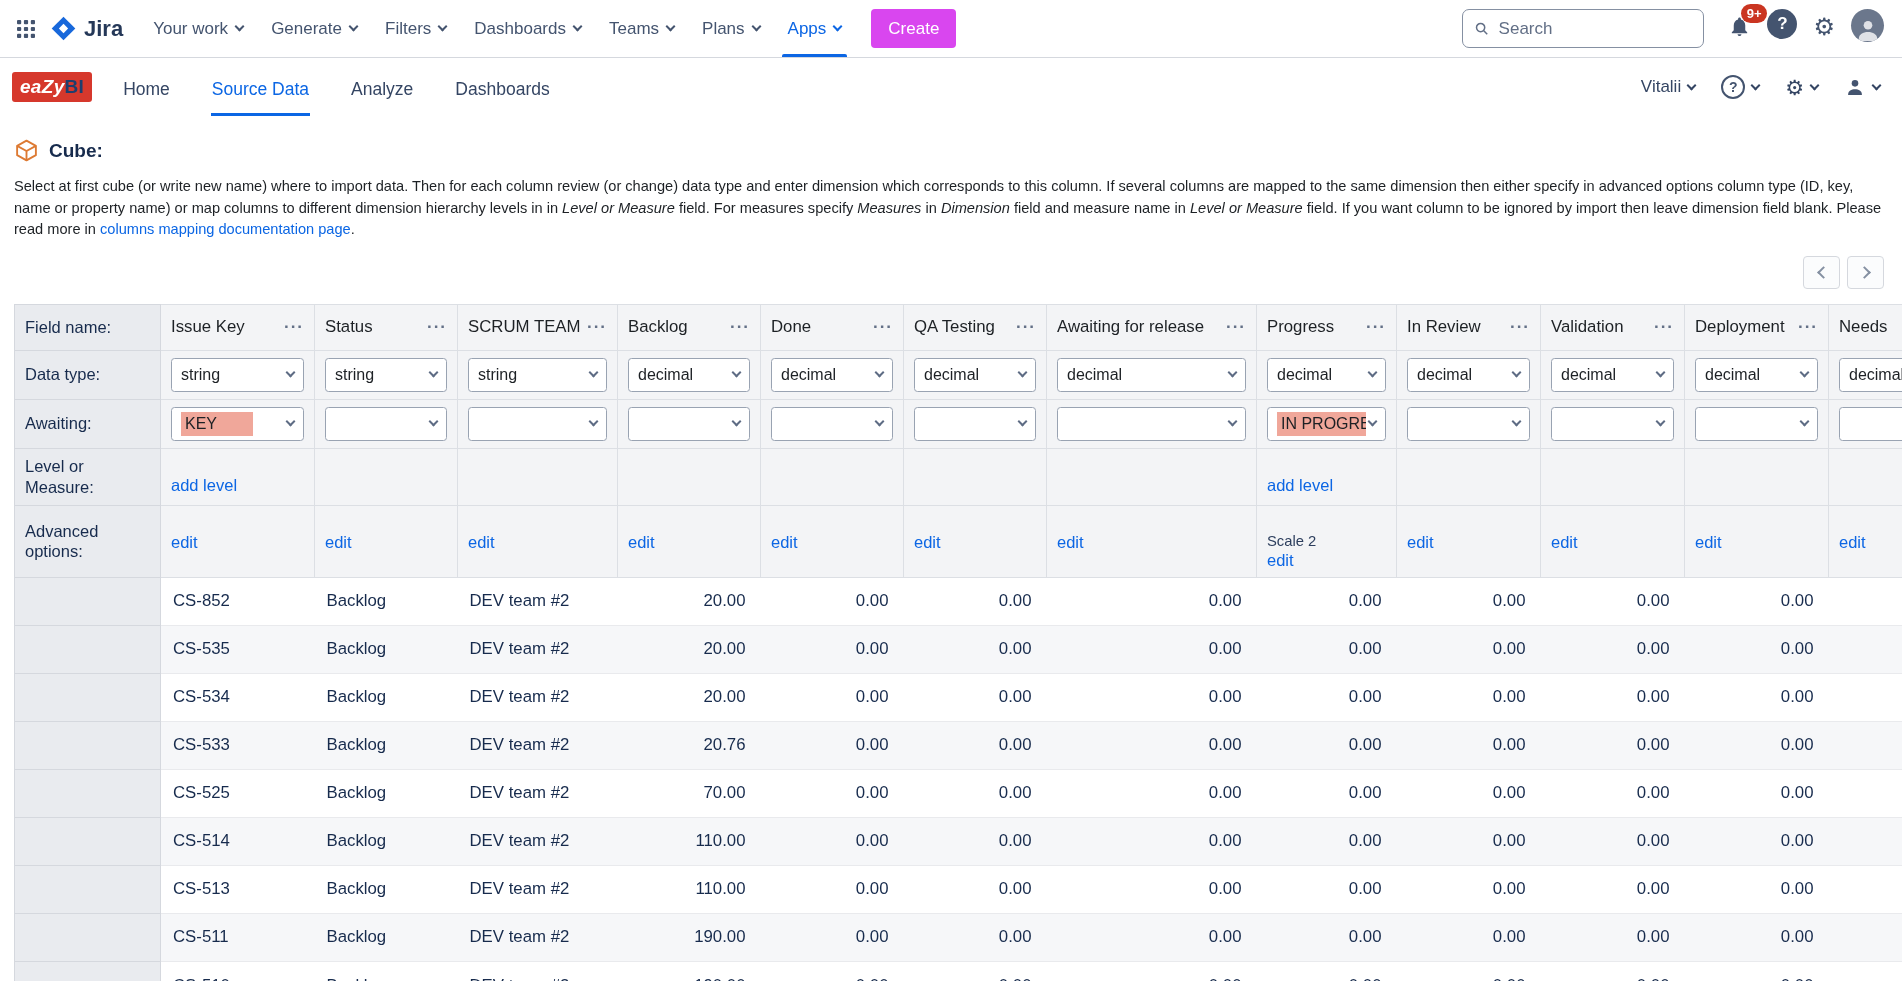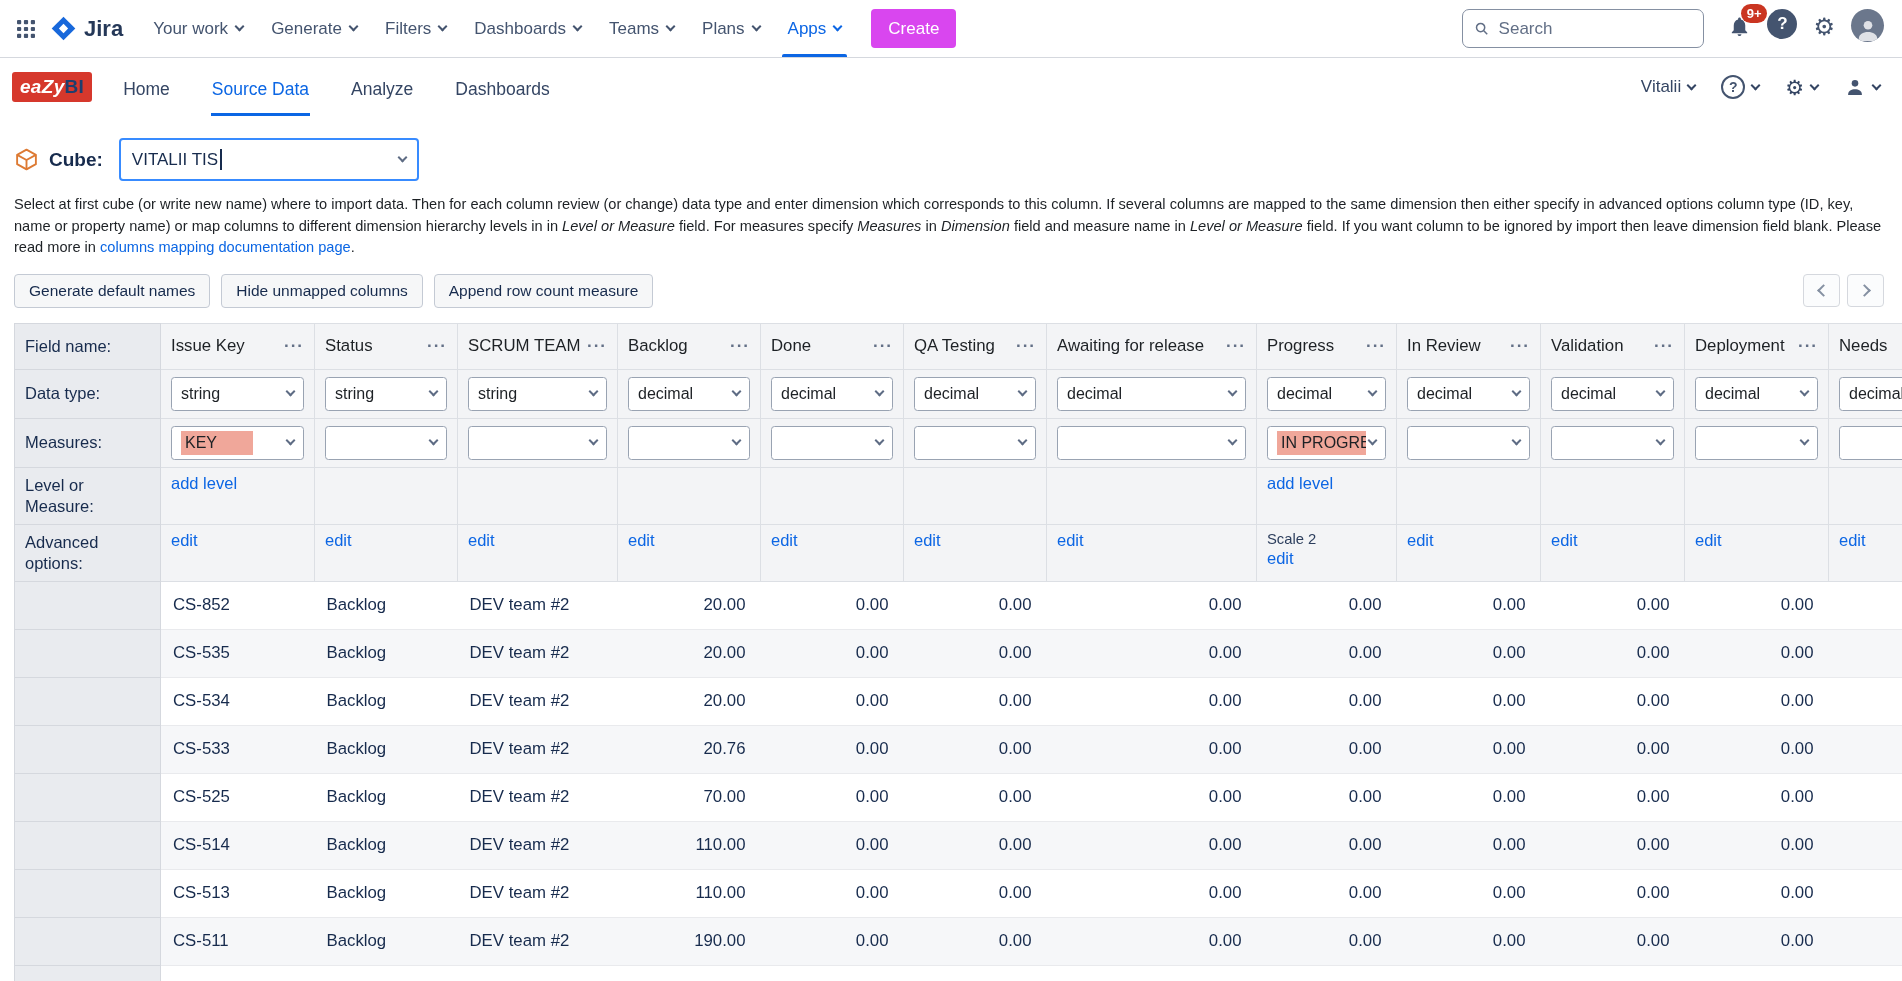--- a/index.html
+++ b/index.html
@@ -68,21 +68,21 @@
   th.lbl { background:#E9EBEF; border:1px solid #D5D8DE; text-align:left; font-weight:400; font-size:16.5px; padding:4px 10px; color:#172B4D; vertical-align:middle; line-height:1.25; }
   .hrow td.hcell { background:#F3F4F6; border:1px solid #DCDFE4; padding:7px 10px; vertical-align:middle; }
   .r-name th.lbl, .r-name td.hcell { height:46px; }
   .name-wrap { display:flex; justify-content:space-between; align-items:center; gap:6px; }
   .col-name { font-size:16.8px; color:#1D2125; white-space:nowrap; overflow:hidden; }
   .more { color:#626F86; font-weight:700; font-size:17px; letter-spacing:1px; cursor:pointer; flex:none; }
   .sel { display:flex; align-items:center; background:#fff; border:1px solid #99A3B2; border-radius:3.5px; height:34px; padding:0 9px; font-size:16px; color:#1D2125; cursor:pointer; overflow:hidden; }
   .sel-text { white-space:nowrap; overflow:hidden; }
   .sel-text.hl { background:#F0A79A; padding:3px 4px; min-width:64%; max-width:calc(100% - 10px); }
   .sel .sel-chev { margin-left:auto; color:#5E6C84; }
-  .r-level td.hcell, .r-adv td.hcell { vertical-align:top; padding-top:6px; }
+  .r-level td.hcell, .r-adv td.hcell { vertical-align:top; padding-top:27px; }
   .r-level th.lbl, .r-level td.hcell { height:57px; }
   .r-adv th.lbl, .r-adv td.hcell { height:57px; }
   .tlink { color:#0C66E4; font-size:16.5px; text-decoration:none; }
   .adv-note { font-size:14.8px; color:#2C3E5D; margin-bottom:2px; }
   .drow { height:48px; }
   .drow td.dc { padding:0 12px; font-size:16.8px; color:#172B4D; border-top:1px solid #E9EAED; background:#fff; white-space:nowrap; overflow:hidden; }
   .drow.alt td.dc { background:#F6F7F9; }
   .drow td.num { text-align:right; padding-right:15px; }
   th.gut { background:#E9EBEF; border-left:1px solid #D5D8DE; border-right:1px solid #D5D8DE; }
 </style>
@@ -202,31 +202,25 @@
     </div>
   </div>
 </header>
 
 <div class="cube-row">
   <svg width="25" height="25" viewBox="0 0 24 24" fill="none" stroke="#DD7A33" stroke-width="1.8" stroke-linejoin="round">
       <path d="M12 2.5 L21 7.5 V16.5 L12 21.5 L3 16.5 V7.5 Z"></path>
       <path d="M3 7.5 L12 12.5 L21 7.5 M12 12.5 V21.5"></path>
     </svg>
   <span class="cube-label">Cube:</span>
-  <div class="cube-select">
-    <span>VITALII TIS</span>
-    <span class="text-caret"></span>
-    <span class="chev"></span>
-  </div>
 </div>
 
 <p class="desc" id="description"><span>Select at first cube (or write new name) where to import data. Then for each column review (or change) data type and enter dimension which corresponds to this column. If several columns are mapped to the same dimension then either specify in advanced options column type (ID, key, name or property name) or map columns to different dimension hierarchy levels in in </span><span style="font-style: italic;">Level or Measure</span><span> field. For measures specify </span><span style="font-style: italic;">Measures</span><span> in </span><span style="font-style: italic;">Dimension</span><span> field and measure name in </span><span style="font-style: italic;">Level or Measure</span><span> field. If you want column to be ignored by import then leave dimension field blank. Please read more in </span><a class="doc-link">columns mapping documentation page</a><span>.</span></p>
 
 <div class="actions-row">
-  <div id="actions-left"><button class="action-btn">Generate default names</button><button class="action-btn">Hide unmapped columns</button><button class="action-btn">Append row count measure</button></div>
   <div class="pager">
     <button>
         <span class="chev big left"></span>
       </button>
     <button>
         <span class="chev big right"></span>
       </button>
   </div>
 </div>
 
@@ -390,21 +384,21 @@
               <span class="chev sel-chev"></span>
             </div>
           </td>
           <td class="hcell">
             <div class="sel">
               <span class="sel-text">decimal</span>
             </div>
           </td>
         </tr>
         <tr class="hrow r-dim">
-          <th class="lbl">Measures:</th>
+          <th class="lbl">Awaiting:</th>
           <td class="hcell">
             <div class="sel">
               <span class="sel-text hl">KEY</span>
               <span class="chev sel-chev"></span>
             </div>
           </td>
           <td class="hcell">
             <div class="sel">
               <span class="sel-text"></span>
               <span class="chev sel-chev"></span>

